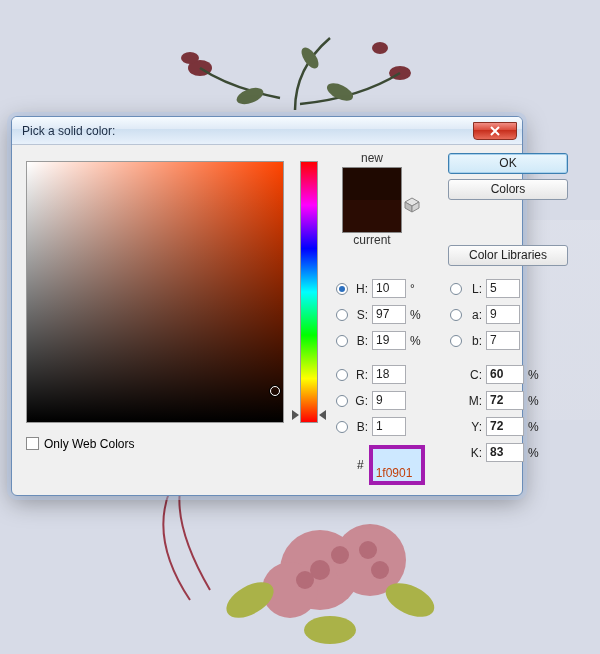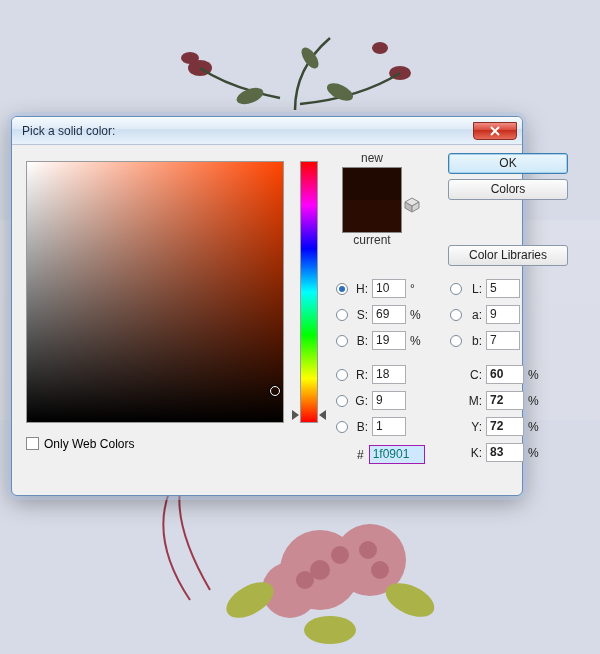--- a/index.html
+++ b/index.html
@@ -54,21 +54,21 @@
   .field-row { position:absolute; display:flex; align-items:center; gap:4px; }
   .radio { width:12px; height:12px; border:1px solid #7a8a9a; border-radius:50%; background:#fff; display:inline-flex; align-items:center; justify-content:center; }
   .radio.checked::after { content:""; width:6px; height:6px; border-radius:50%; background:#2b6fbf; }
   .lbl { width:16px; text-align:right; color:#222; }
   .numin { width:34px; height:19px; border:1px solid #abadb3; background:#fff; padding:0 3px; text-align:left; line-height:17px; color:#222; }
   .numin.wide { width:38px;font-weight:bold; }
   .unit { width:14px; text-align:left; color:#222; }
 
   .hex-row { position:absolute; display:flex; align-items:center; gap:5px; }
   .hex-label { color:#222; }
-  .hex-input { width:56px; height:19px; border:1px solid #a21caf; background:#cde8ff; color:#0f766e; padding:0 3px; line-height:17px; }
+  .hex-input { width:56px; height:19px; border:4px solid #a21caf; background:#cde8ff; color:#c2410c; padding:16px 3px; line-height:17px; }
 
   .only-web { position:absolute; top:292px; left:14px; display:flex; align-items:flex-start; gap:5px; }
   .checkbox { width:13px; height:13px; border:1px solid #8a8a8a; background:#fff; }
 
 </style>
 </head>
 <body>
 
 <div class="bg-band"></div>
 <div class="bg-foliage-top">
@@ -161,21 +161,21 @@
 
     <div class="field-row" style="top:134px; left:324px;">
       <span class="radio checked"></span>
       <span class="lbl">H:</span>
       <span class="numin">10</span>
       <span class="unit">°</span>
     </div>
     <div class="field-row" style="top:160px; left:324px;">
       <span class="radio"></span>
       <span class="lbl">S:</span>
-      <span class="numin">69</span>
+      <span class="numin">97</span>
       <span class="unit">%</span>
     </div>
     <div class="field-row" style="top:186px; left:324px;">
       <span class="radio"></span>
       <span class="lbl">B:</span>
       <span class="numin">19</span>
       <span class="unit">%</span>
     </div>
 
     <div class="field-row" style="top:134px; left:438px;">

